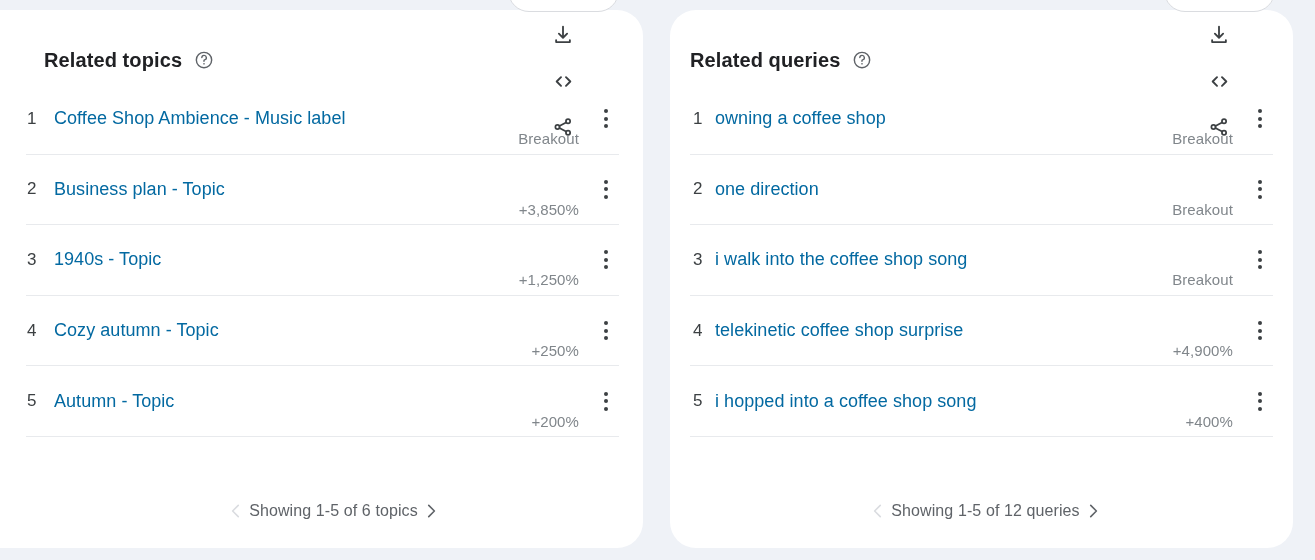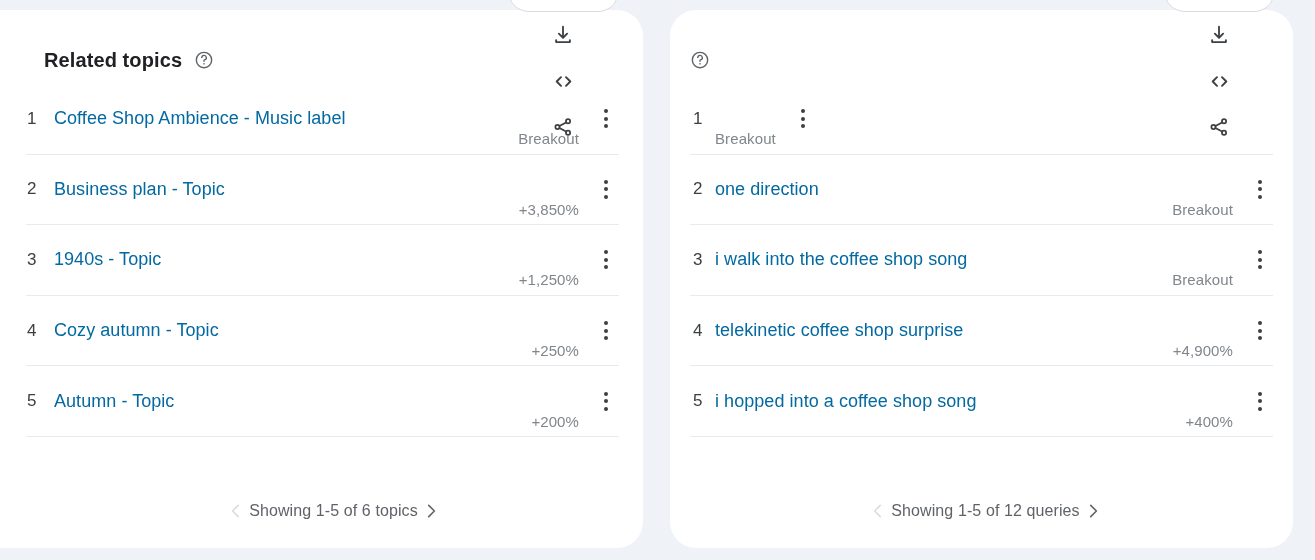--- a/index.html
+++ b/index.html
@@ -323,20 +323,21 @@
           <path d="M9 4.5 16.5 12 9 19.5"></path>
         </svg>
       </button>
     </div>
   </section>
 
   <section class="card right">
 
     <div class="card-header">
       <div class="title-group">
+        <h2 class="card-title">Related queries</h2>
         <svg class="help-icon" viewBox="0 0 24 24" fill="none" stroke="currentColor" stroke-width="1.7">
           <circle cx="12" cy="12" r="9.2"></circle>
           <path d="M9.4 9.1a2.7 2.7 0 1 1 3.3 2.7c-.55.15-.73.6-.73 1.1v.7" stroke-linecap="round"></path>
           <circle cx="12" cy="16.6" r="1" fill="currentColor" stroke="none"></circle>
         </svg>
       </div>
 
       <div class="header-actions">
         <button class="select-pill">
           <span>Rising</span>
@@ -365,20 +366,21 @@
             <circle cx="6" cy="12" r="2.3"></circle>
             <path d="M8.1 10.9 15.4 7M8.1 13.1l7.3 3.9" stroke-linecap="round"></path>
           </svg>
         </button>
       </div>
     </div>
 
     <div class="list">
       <div class="row">
         <span class="rank">1</span>
+        <span class="row-label">owning a coffee shop</span>
         <span class="row-value">Breakout</span>
         <button class="dots-btn">
           <span></span>
             <span></span>
             <span></span>
         </button>
       </div>
       <div class="row">
         <span class="rank">2</span>
         <span class="row-label">one direction</span>

